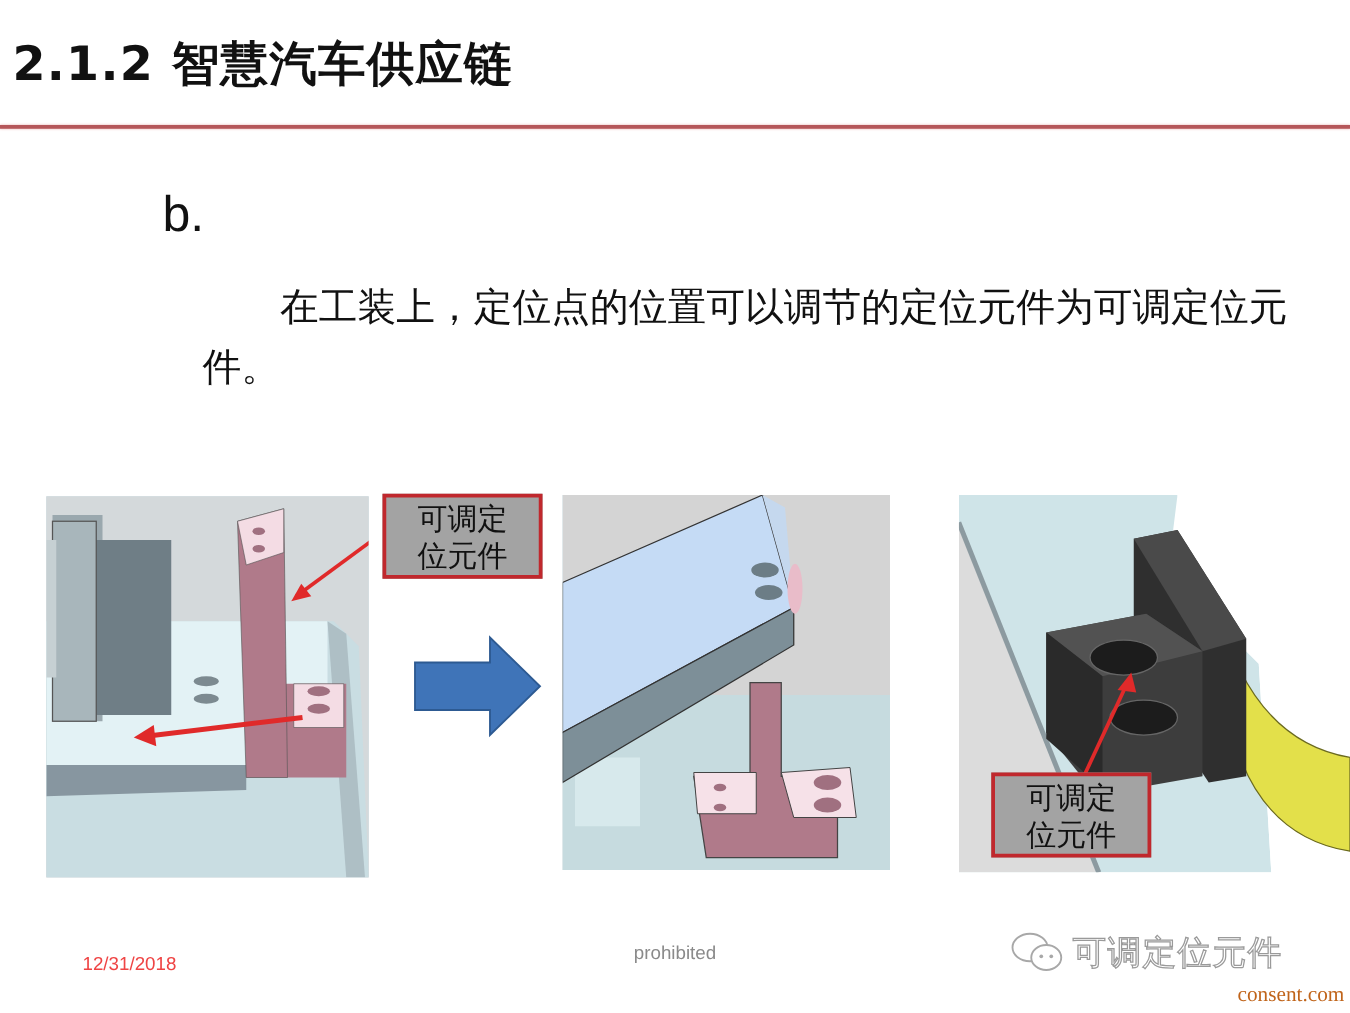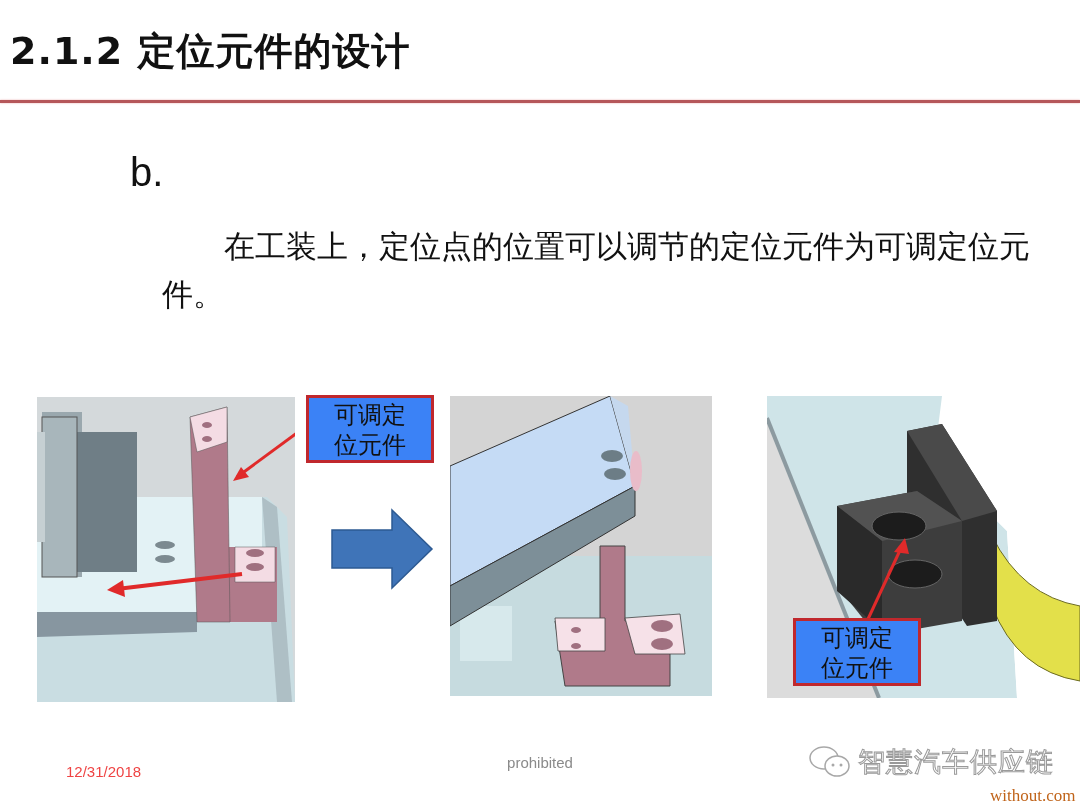--- a/index.html
+++ b/index.html
@@ -34,21 +34,21 @@
     }
 
     
     .fig { position: absolute; overflow: hidden; }
     #fig1 { left: 37px; top: 397px; width: 258px; height: 305px; background: #c9d6da; }
     #fig2 { left: 450px; top: 396px; width: 262px; height: 300px; background: #c8d8dc; }
     #fig3 { left: 767px; top: 396px; width: 313px; height: 302px; background: #ffffff; }
     .fig svg { display: block; }
 
     .callout {
-      position: absolute; background: #3b82f6; border: 3px solid #c0282d;
+      position: absolute; background: #a3a3a3; border: 3px solid #c0282d;
       font-family: "DejaVu Serif", serif; font-size: 24px; line-height: 30px;
       text-align: center; color: #111; padding: 2px 6px;
     }
     #callout1 { left: 306px; top: 395px; width: 128px; height: 68px; }
     #callout3 { left: 793px; top: 618px; width: 128px; height: 68px; }
 
     .big-arrow { position: absolute; left: 330px; top: 508px; width: 104px; height: 82px; }
 
     .footer-date {
       position: absolute; left: 66px; top: 763px;
@@ -67,21 +67,21 @@
       -webkit-text-stroke: 1px #9a9a9a; letter-spacing: 1px;
     }
     .site {
       position: absolute; left: 990px; top: 786px;
       font-family: "Liberation Serif", serif; font-size: 17px; color: #c0641a;
     }
   </style>
 </head>
 <body>
 
-<div class="title">2.1.2 定位元件的设计</div>
+<div class="title">2.1.2 智慧汽车供应链</div>
 <div class="title-rule"></div>
 
 <div class="subhead">
   <span class="bullet">b.</span>
 </div>
 
 <div class="para">在工装上，定位点的位置可以调节的定位元件为可调定位元件。</div>
 
 <div class="fig" id="fig1">
   <svg width="258" height="305" viewBox="0 0 258 305">
@@ -167,15 +167,15 @@
 <div class="footer-note">
   <div>prohibited</div>
 </div>
 <div class="watermark">
   <svg width="44" height="34" viewBox="0 0 44 34">
     <ellipse cx="16" cy="13" rx="14" ry="11" fill="#fff" stroke="#a8a8a8" stroke-width="1.5"></ellipse>
     <ellipse cx="29" cy="21" rx="12" ry="10" fill="#fff" stroke="#a8a8a8" stroke-width="1.5"></ellipse>
     <circle cx="25" cy="20" r="1.5" fill="#a8a8a8"></circle>
     <circle cx="33" cy="20" r="1.5" fill="#a8a8a8"></circle>
   </svg>
-  <span class="wm-text">智慧汽车供应链</span>
+  <span class="wm-text">可调定位元件</span>
 </div>
-<div class="site">without.com</div>
+<div class="site">consent.com</div>
 
 </body></html>

